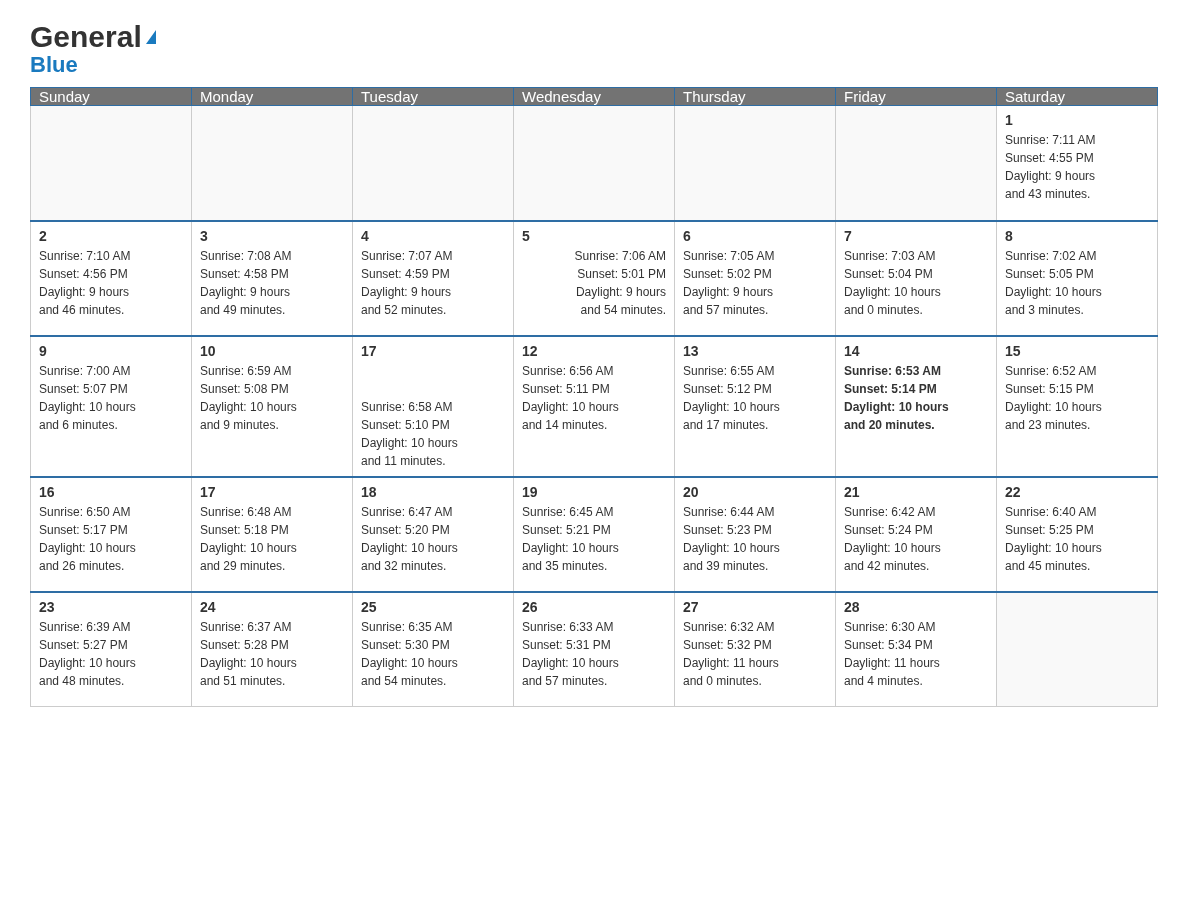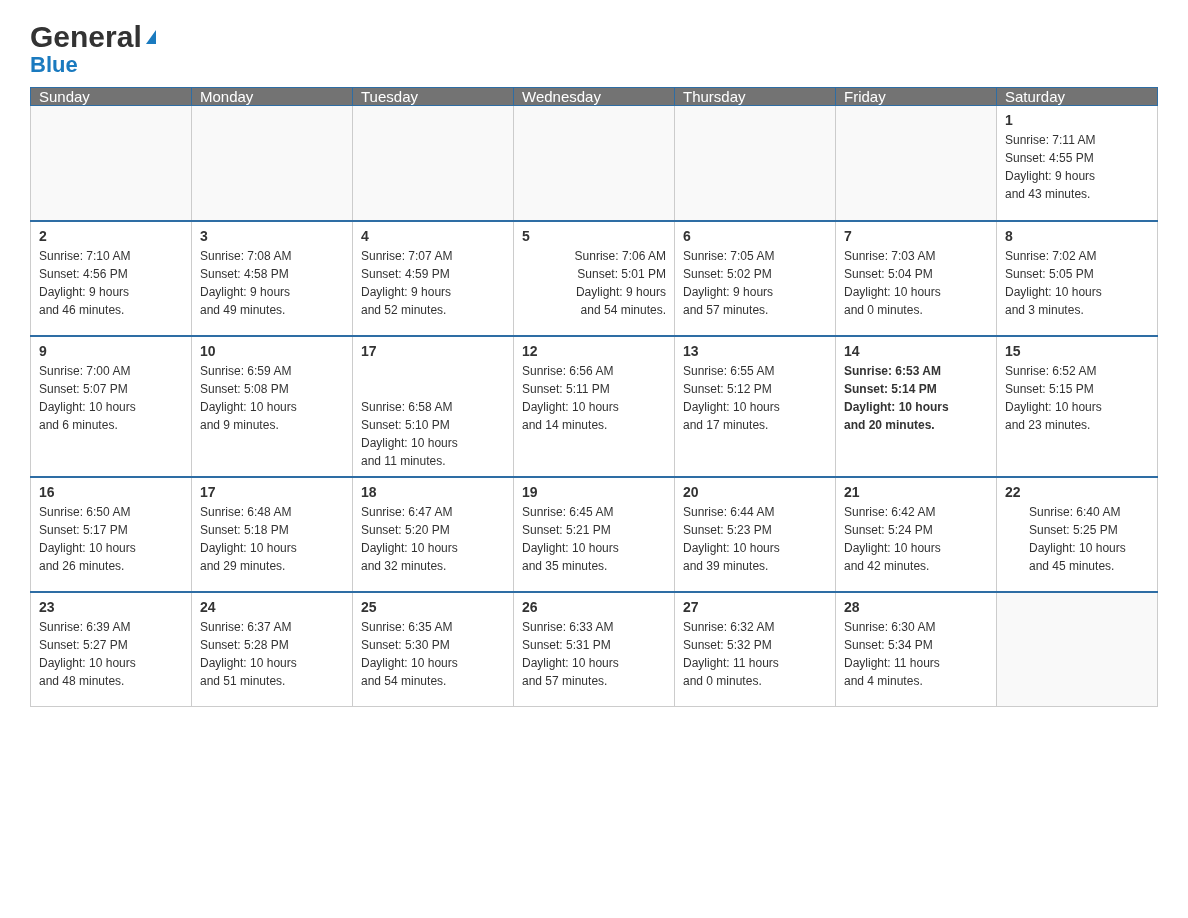--- a/index.html
+++ b/index.html
@@ -284,21 +284,21 @@
         </td>
         <td>
           <span class="day-number">21</span>
           <div class="day-info" style="white-space: pre-line;">Sunrise: 6:42 AM
 Sunset: 5:24 PM
 Daylight: 10 hours
 and 42 minutes.</div>
         </td>
         <td>
           <span class="day-number">22</span>
-          <div class="day-info" style="white-space: pre-line; margin-left: 24px;">Sunrise: 6:40 AM
+          <div class="day-info" style="white-space: pre-line;">Sunrise: 6:40 AM
 Sunset: 5:25 PM
 Daylight: 10 hours
 and 45 minutes.</div>
         </td>
       </tr>
       <tr class="week-row top-border-row">
         <td>
           <span class="day-number">23</span>
           <div class="day-info" style="white-space: pre-line;">Sunrise: 6:39 AM
 Sunset: 5:27 PM

